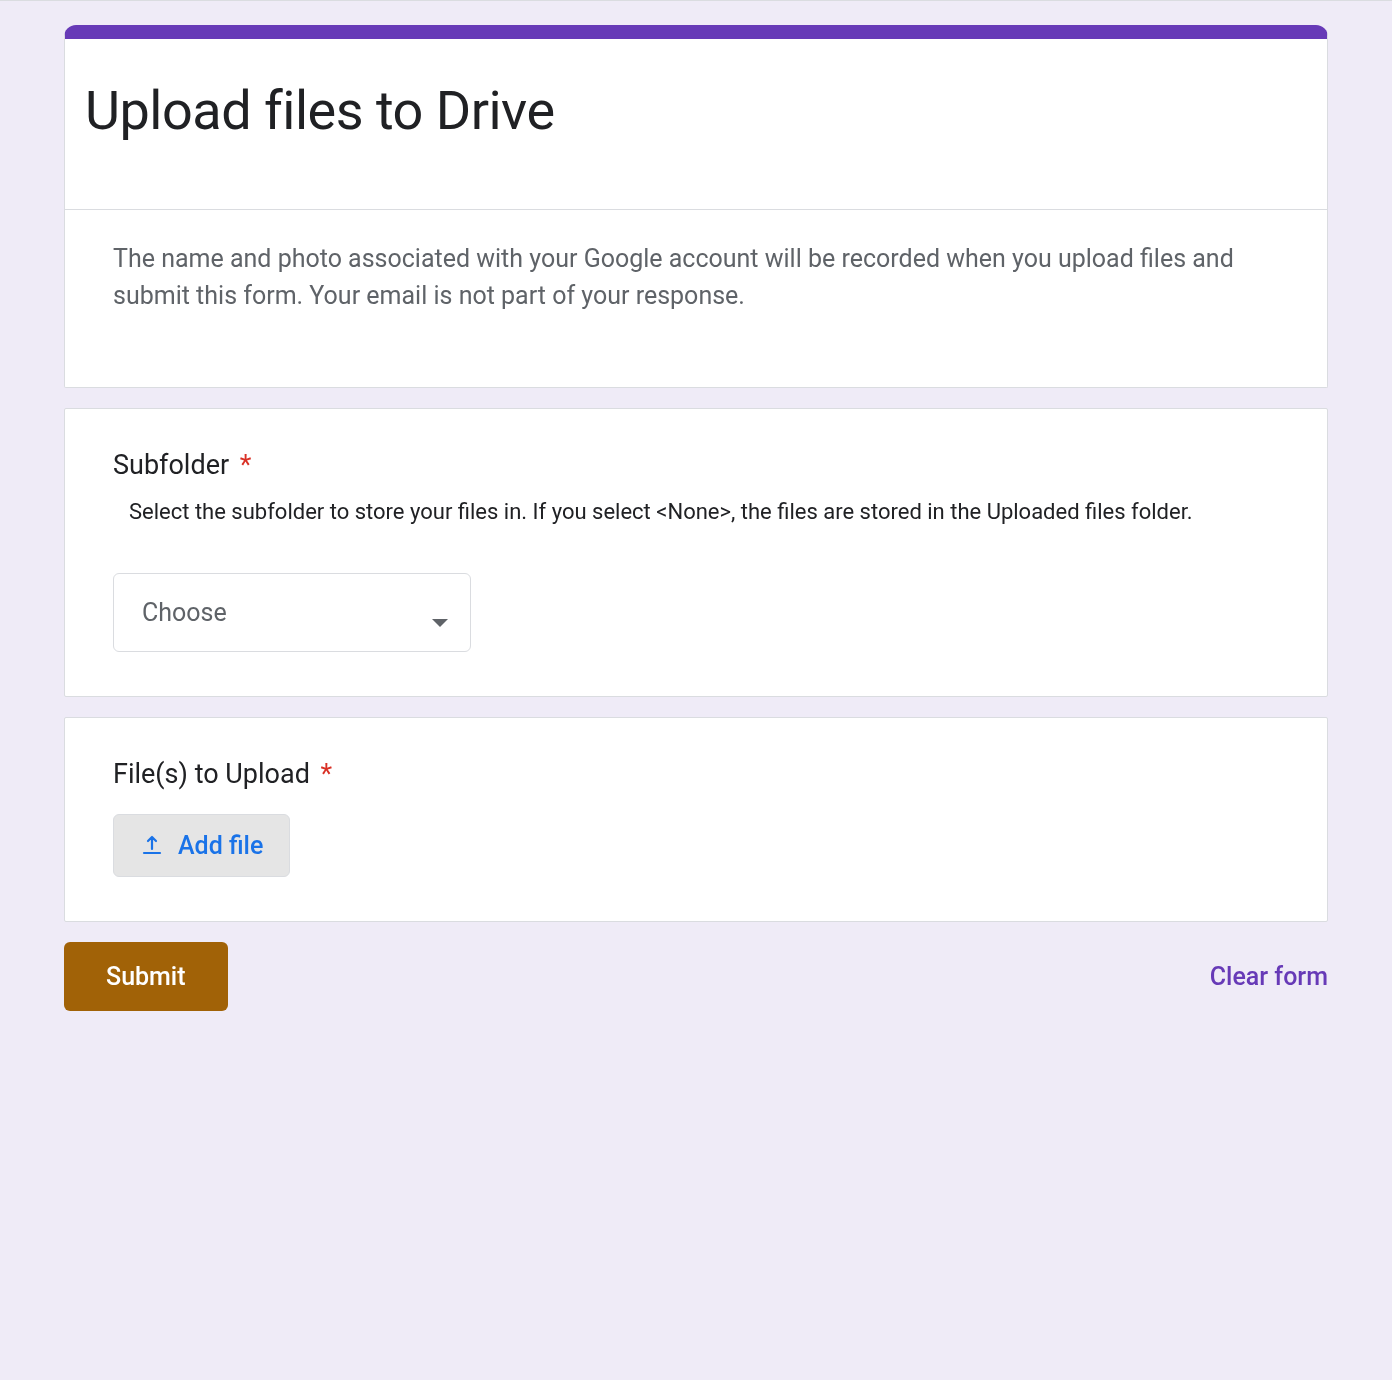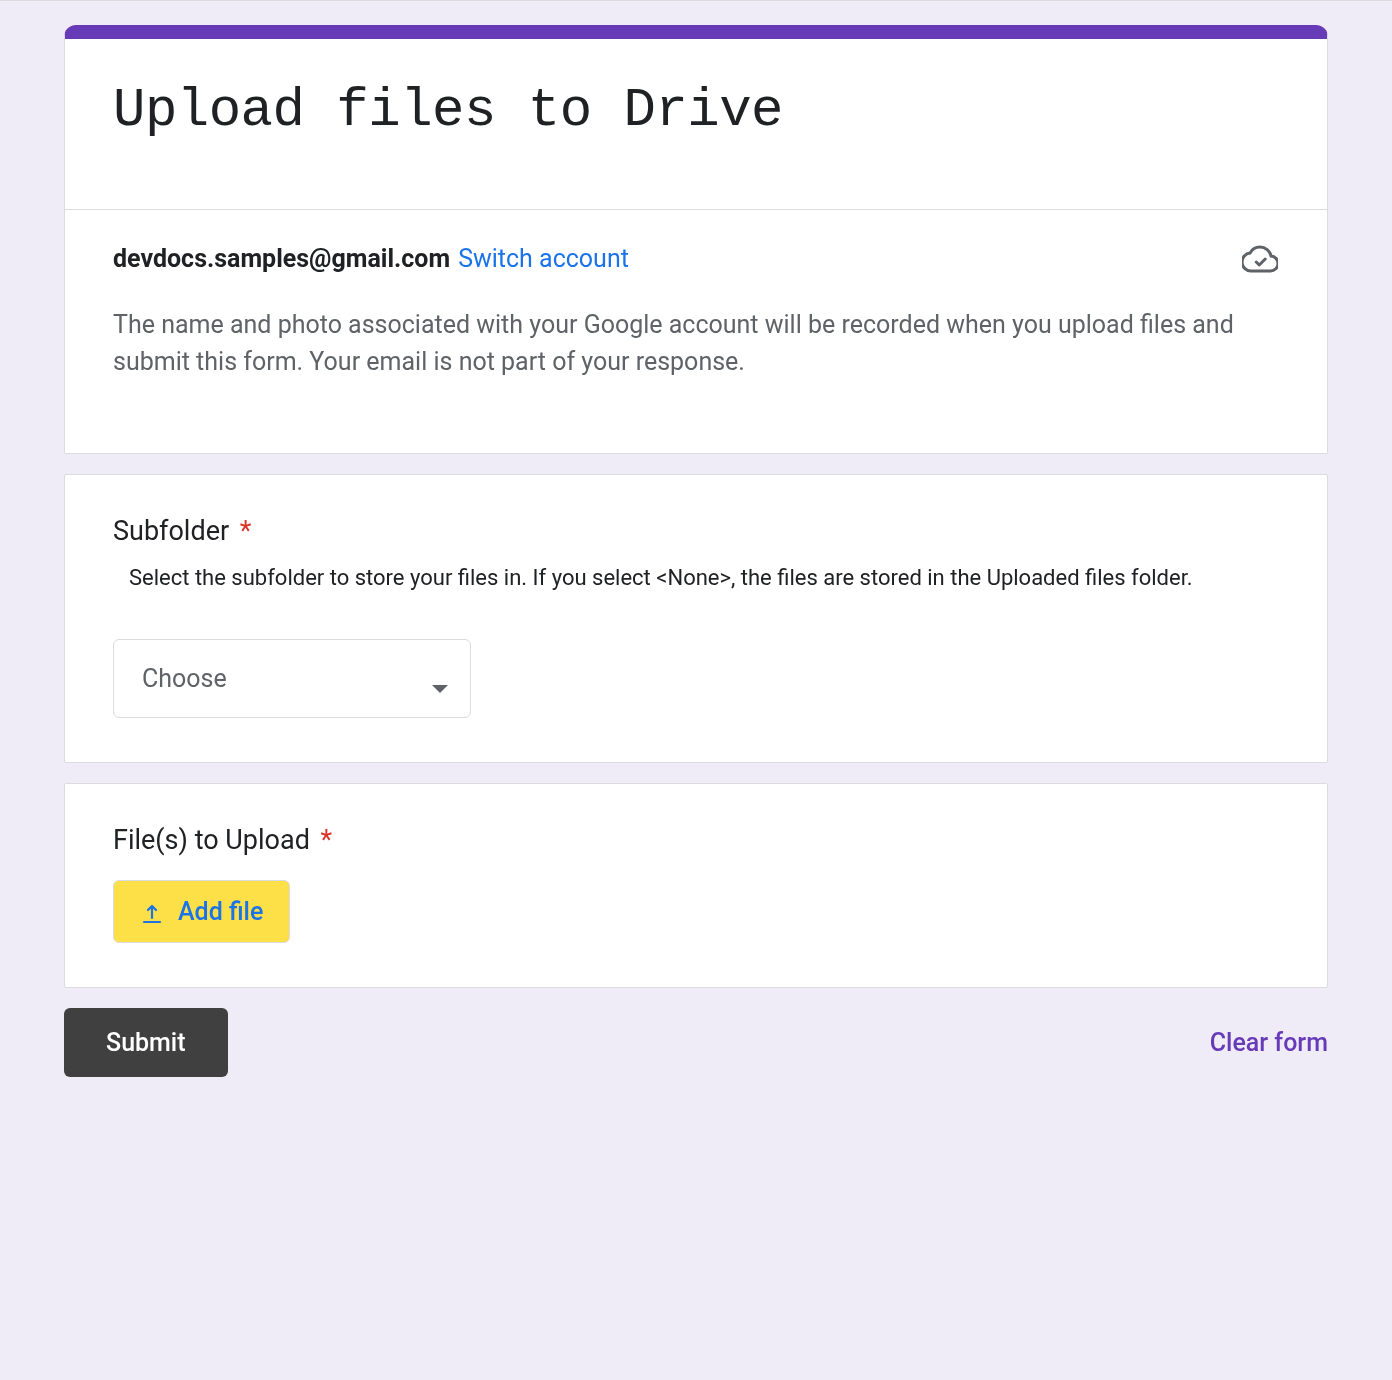--- a/index.html
+++ b/index.html
@@ -16,22 +16,21 @@
       border: 1px solid #dadce0;
       border-radius: 2px;
       margin-bottom: 20px;
     }
     .header-card {
       border-top: 14px solid #673ab7;
       border-top-left-radius: 12px;
       border-top-right-radius: 12px;
     }
     .header-top {
-      padding: 38px 48px 34px 48px;
-      font-family: Liberation Mono, monospace;
+      padding: 38px 48px 34px 20px;
     }
     .form-title {
       font-size: 54px;
       font-weight: 400;
       color: #202124;
       letter-spacing: -0.5px;
       line-height: 1.25;
       margin-bottom: 30px;
     }
     .form-description {
@@ -124,44 +123,44 @@
       height: 0;
       border-left: 8px solid transparent;
       border-right: 8px solid transparent;
       border-top: 8px solid #5f6368;
     }
     .upload-question .question-label {
       margin-bottom: 24px;
     }
     .add-file-btn {
       display: inline-flex;
-      align-items: flex-end;
+      align-items: center;
       gap: 14px;
       border: 1px solid #dadce0;
       border-radius: 6px;
       padding: 16px 26px;
       cursor: pointer;
-      background: #fde047;
+      background: #e5e5e5;
     }
     .add-file-label {
       font-size: 25px;
       color: #1a73e8;
       font-weight: 500;
     }
     .upload-icon svg {
       display: block;
     }
     .footer-row {
       display: flex;
       align-items: center;
       justify-content: space-between;
       margin-top: 8px;
     }
     .submit-btn {
-      background: #404040;
+      background: #a16207;
       color: #fff;
       border: none;
       border-radius: 6px;
       padding: 20px 42px;
       font-size: 25px;
       font-weight: 500;
       cursor: pointer;
       font-family: inherit;
     }
     .clear-link {
@@ -173,32 +172,20 @@
   </style>
 </head>
 <body>
 
 <div class="card header-card">
   <div class="header-top">
     <h1 class="form-title">Upload files to Drive</h1>
   </div>
   <div class="header-divider"></div>
   <div class="header-bottom">
-    <div class="account-row">
-      <div class="account-left">
-        <span class="account-email">devdocs.samples@gmail.com</span>
-        <span class="switch-link">Switch account</span>
-      </div>
-      <span class="cloud-icon">
-        <svg width="36" height="36" viewBox="0 0 24 24" fill="none">
-          <path d="M19.35 10.04A7.49 7.49 0 0 0 12 4C9.11 4 6.6 5.64 5.35 8.04A5.994 5.994 0 0 0 0 14c0 3.31 2.69 6 6 6h13c2.76 0 5-2.24 5-5 0-2.64-2.05-4.78-4.65-4.96z" stroke="#5f6368" stroke-width="2" fill="none"></path>
-          <path d="M9.5 14l2 2 4-4" stroke="#5f6368" stroke-width="2" fill="none" stroke-linecap="round" stroke-linejoin="round"></path>
-        </svg>
-      </span>
-    </div>
     <p class="record-text">The name and photo associated with your Google account will be recorded when you upload files and submit this form. Your email is not part of your response.</p>
   </div>
 </div>
 
 <div class="card question-card">
   <div class="question-label">
     <span>Subfolder</span>
     <span class="required-asterisk">*</span>
   </div>
   <p class="question-helper">Select the subfolder to store your files in. If you select &lt;None&gt;, the files are stored in the Uploaded files folder.</p>

